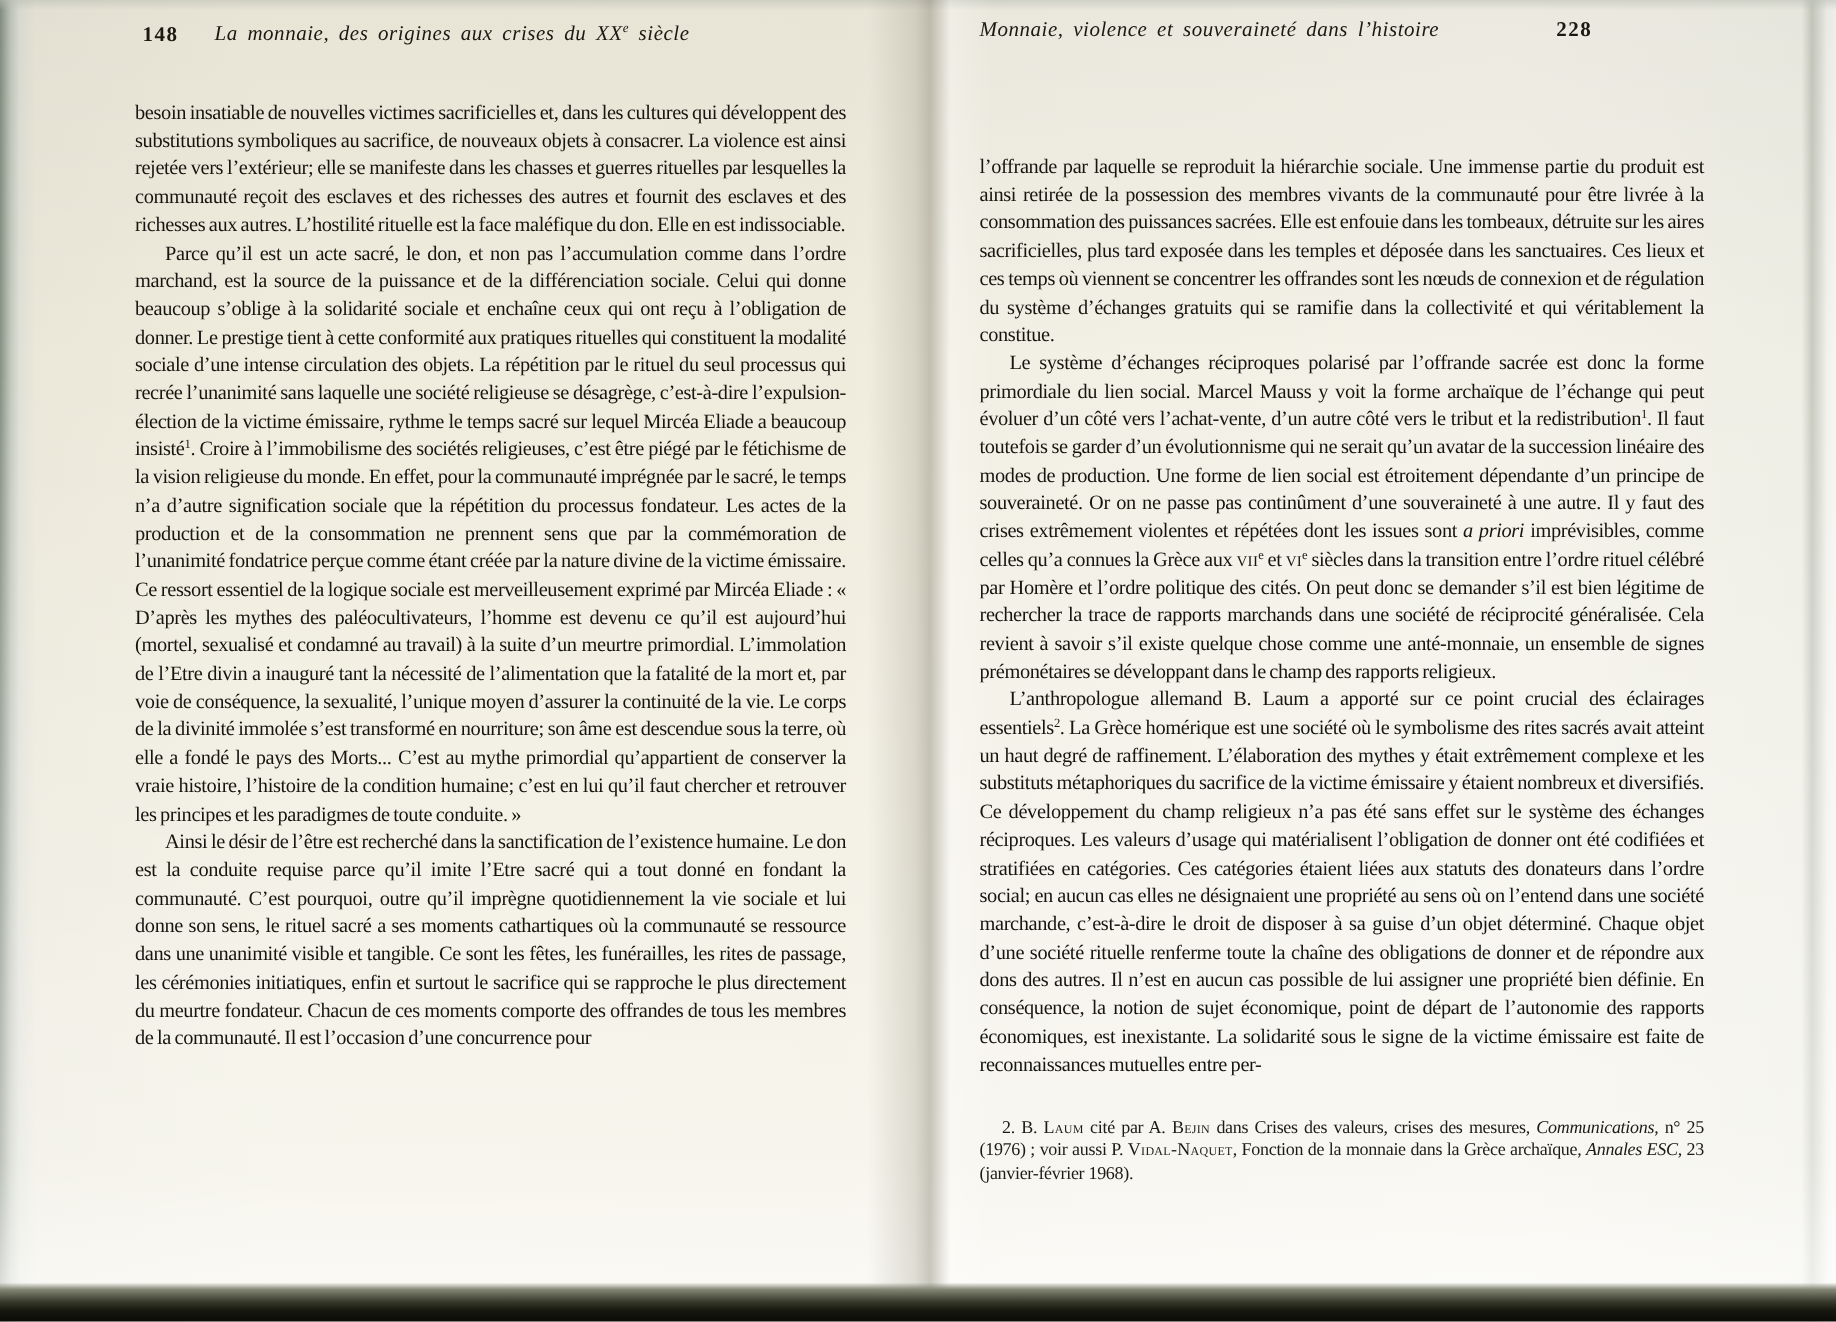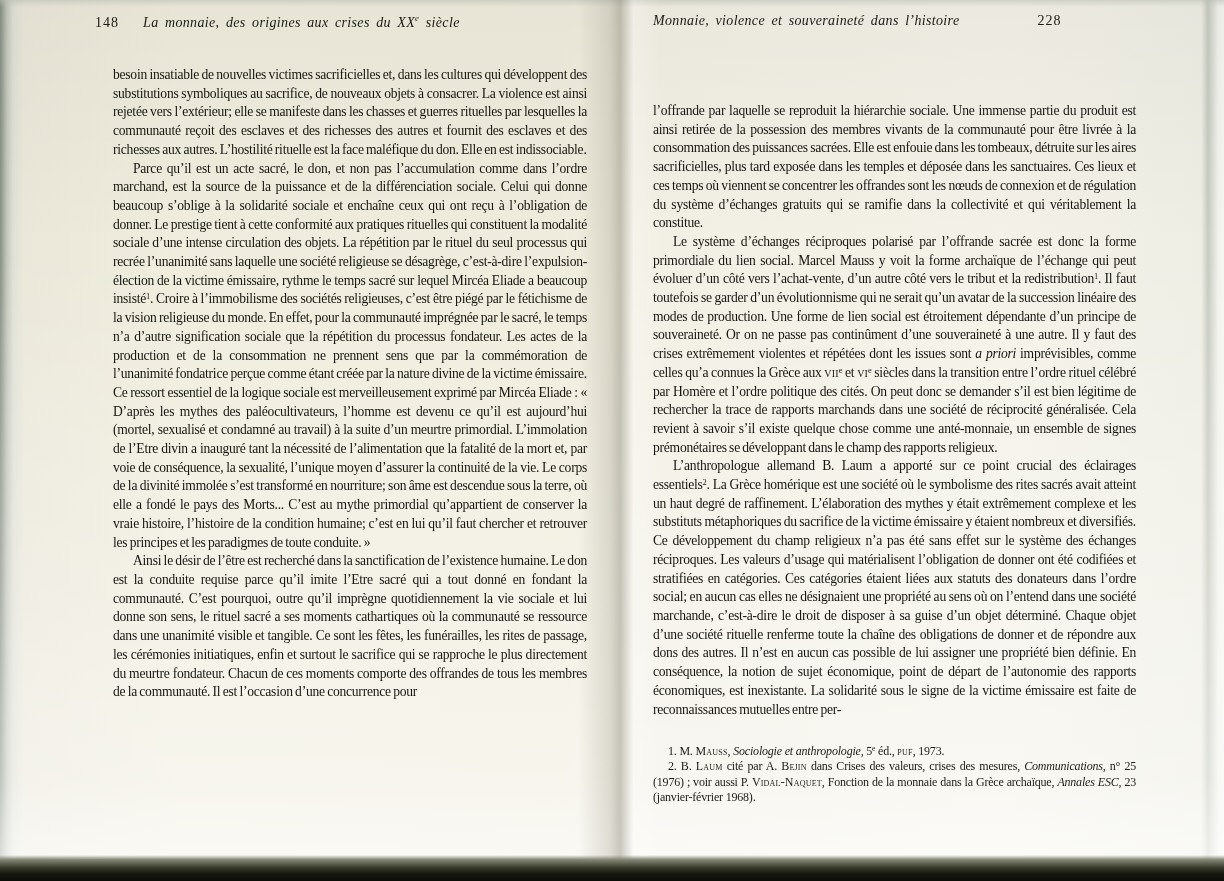--- a/index.html
+++ b/index.html
@@ -25,31 +25,31 @@
     background:linear-gradient(90deg, rgba(166,162,142,0) 0%, rgba(150,146,126,0.28) 38%,
                rgba(118,115,97,0.38) 50%, rgba(255,255,255,0.28) 66%, rgba(255,255,255,0) 100%);
   }
   .bottom-band{
     position:absolute;left:0;right:0;bottom:0;height:26px;
     background:linear-gradient(180deg, rgba(126,128,112,0) 0%, #838575 18%, #3a3c2d 48%, #16170e 72%, #0b0c06 100%);
   }
   
   .hdr{position:absolute;top:13px;display:flex;align-items:baseline;font-size:14px;letter-spacing:0.2px;}
   .hdr .rtitle{font-style:italic;word-spacing:2.6px;letter-spacing:0.35px;}
-  .hdr .pnum{font-weight:normal;letter-spacing:1px;}
+  .hdr .pnum{font-weight:bold;letter-spacing:1px;}
   .hdr-left{left:95px;width:472px;gap:24px;}
   .hdr-right{left:653px;width:557px;justify-content:flex-start;gap:78px;}
   .hdr-sup{font-size:0.62em;font-style:italic;}
   
   .col{
     position:absolute;top:66px;text-align:justify;
     font-size:13.6px;line-height:18.7px;letter-spacing:-0.25px;word-spacing:-0.8px;
     color:#171510;
   }
-  .col-left{left:90px;width:474px;margin-left:23px;}
+  .col-left{left:90px;width:474px;}
   .col-right{left:653px;width:483px;margin-top:36px;}
   .col p{margin:0;}
   .col p.indent{text-indent:20px;}
   
   .fnotes{
     position:absolute;text-align:justify;
     font-size:12px;line-height:15.4px;letter-spacing:-0.2px;color:#1d1b14;
   }
   .fnotes-left{left:90px;top:786px;width:474px;}
   .fnotes-right{left:653px;top:744px;width:483px;}
@@ -84,16 +84,15 @@
   </main>
 
 
   <main class="col col-right">
     <p class="para"><span class="run">l’offrande par laquelle se reproduit la hiérarchie sociale. Une immense partie du produit est ainsi retirée de la possession des membres vivants de la communauté pour être livrée à la consommation des puissances sacrées. Elle est enfouie dans les tombeaux, détruite sur les aires sacrificielles, plus tard exposée dans les temples et déposée dans les sanctuaires. Ces lieux et ces temps où viennent se concentrer les offrandes sont les nœuds de connexion et de régulation du système d’échanges gratuits qui se ramifie dans la collectivité et qui véritablement la constitue.</span></p>
     <p class="para indent"><span class="run">Le système d’échanges réciproques polarisé par l’offrande sacrée est donc la forme primordiale du lien social. Marcel Mauss y voit la forme archaïque de l’échange qui peut évoluer d’un côté vers l’achat-vente, d’un autre côté vers le tribut et la redistribution</span><span class="run run-sup">1</span><span class="run">. Il faut toutefois se garder d’un évolutionnisme qui ne serait qu’un avatar de la succession linéaire des modes de production. Une forme de lien social est étroitement dépendante d’un principe de souveraineté. Or on ne passe pas continûment d’une souveraineté à une autre. Il y faut des crises extrêmement violentes et répétées dont les issues sont </span><span class="run run-italic">a priori</span><span class="run"> imprévisibles, comme celles qu’a connues la Grèce aux </span><span class="run run-smallcaps">vii</span><span class="run run-ord">e</span><span class="run"> et </span><span class="run run-smallcaps">vi</span><span class="run run-ord">e</span><span class="run"> siècles dans la transition entre l’ordre rituel célébré par Homère et l’ordre politique des cités. On peut donc se demander s’il est bien légitime de rechercher la trace de rapports marchands dans une société de réciprocité généralisée. Cela revient à savoir s’il existe quelque chose comme une anté-monnaie, un ensemble de signes prémonétaires se développant dans le champ des rapports religieux.</span></p>
     <p class="para indent"><span class="run">L’anthropologue allemand B. Laum a apporté sur ce point crucial des éclairages essentiels</span><span class="run run-sup">2</span><span class="run">. La Grèce homérique est une société où le symbolisme des rites sacrés avait atteint un haut degré de raffinement. L’élaboration des mythes y était extrêmement complexe et les substituts métaphoriques du sacrifice de la victime émissaire y étaient nombreux et diversifiés. Ce développement du champ religieux n’a pas été sans effet sur le système des échanges réciproques. Les valeurs d’usage qui matérialisent l’obligation de donner ont été codifiées et stratifiées en catégories. Ces catégories étaient liées aux statuts des donateurs dans l’ordre social; en aucun cas elles ne désignaient une propriété au sens où on l’entend dans une société marchande, c’est-à-dire le droit de disposer à sa guise d’un objet déterminé. Chaque objet d’une société rituelle renferme toute la chaîne des obligations de donner et de répondre aux dons des autres. Il n’est en aucun cas possible de lui assigner une propriété bien définie. En conséquence, la notion de sujet économique, point de départ de l’autonomie des rapports économiques, est inexistante. La solidarité sous le signe de la victime émissaire est faite de reconnaissances mutuelles entre per-</span></p>
   </main>
 
   <footer class="fnotes fnotes-right">
-    <p class="fnote"><span class="run">1. M. </span><span class="run run-smallcaps">Mauss</span><span class="run">, </span><span class="run run-italic">Sociologie et anthropologie</span><span class="run">, 5</span><span class="run run-ord">e</span><span class="run"> éd., </span><span class="run run-smallcaps">puf</span><span class="run">, 1973.</span></p>
     <p class="fnote"><span class="run">2. B. </span><span class="run run-smallcaps">Laum</span><span class="run"> cité par A. </span><span class="run run-smallcaps">Bejin</span><span class="run"> dans Crises des valeurs, crises des mesures, </span><span class="run run-italic">Communications</span><span class="run">, n° 25 (1976) ; voir aussi P. </span><span class="run run-smallcaps">Vidal-Naquet</span><span class="run">, Fonction de la monnaie dans la Grèce archaïque, </span><span class="run run-italic">Annales ESC</span><span class="run">, 23 (janvier-février 1968).</span></p>
   </footer>
 </div>
 
 </body></html>

